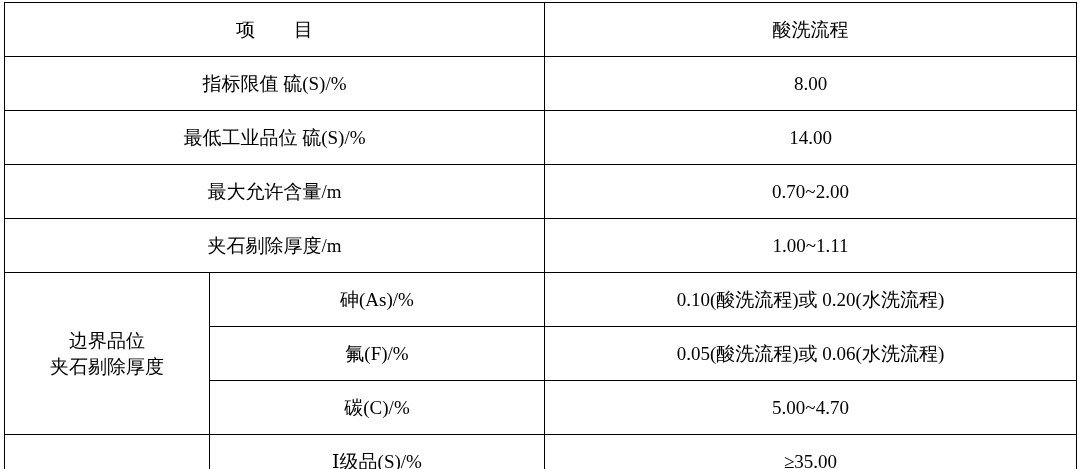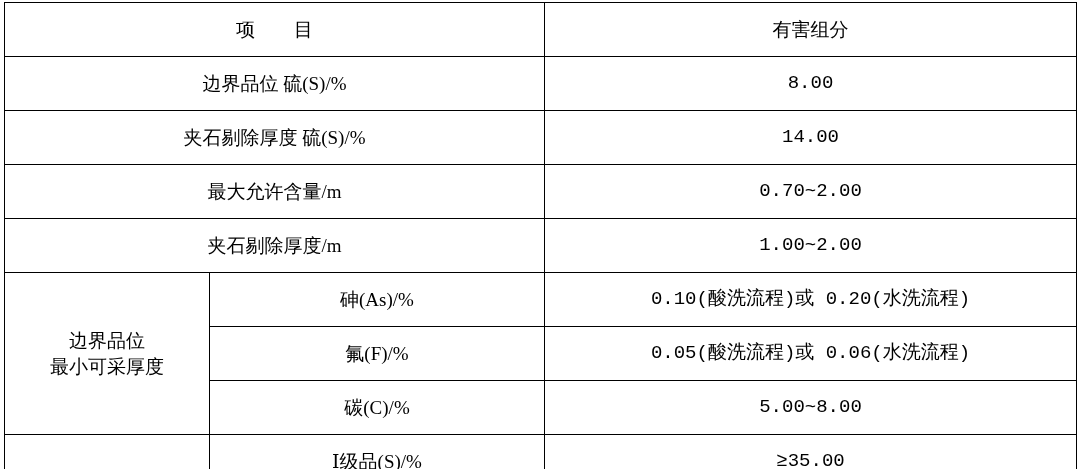--- a/index.html
+++ b/index.html
@@ -45,76 +45,75 @@
   }
   td.group {
     font-size: 19px;
     line-height: 1.55;
   }
   td.item {
     font-size: 19px;
   }
   td.value {
     font-size: 19px;
-    font-family: Liberation Mono, monospace;
   }
   .nowrap { white-space: nowrap; margin-left: 27px; }
   
   col.c1 { width: 205px; }
   col.c2 { width: 335px; }
   col.c3 { width: 532px; }
 </style>
 </head>
 <body>
 
 <div class="sheet">
   <table class="spec-table">
     <colgroup>
       <col class="c1">
       <col class="c2">
       <col class="c3">
     </colgroup>
     <tbody>
       <tr>
         <td class="head" colspan="2"><span class="spaced">项　目</span></td>
-        <td class="head">有害组分</td>
+        <td class="head">酸洗流程</td>
       </tr>
 
       <tr>
-        <td class="item" colspan="2">边界品位 硫(S)/%</td>
+        <td class="item" colspan="2">指标限值 硫(S)/%</td>
         <td class="value">8.00</td>
       </tr>
       <tr>
-        <td class="item" colspan="2">夹石剔除厚度 硫(S)/%</td>
+        <td class="item" colspan="2">最低工业品位 硫(S)/%</td>
         <td class="value">14.00</td>
       </tr>
       <tr>
         <td class="item" colspan="2">最大允许含量/m</td>
         <td class="value">0.70~2.00</td>
       </tr>
       <tr>
         <td class="item" colspan="2">夹石剔除厚度/m</td>
-        <td class="value">1.00~2.00</td>
+        <td class="value">1.00~1.11</td>
       </tr>
 
       <tr>
         <td class="group" rowspan="3">
           <span>边界品位</span><br>
-          <span>最小可采厚度</span>
+          <span>夹石剔除厚度</span>
         </td>
         <td class="item">砷(As)/%</td>
         <td class="value nowrap">0.10(酸洗流程)或 0.20(水洗流程)</td>
       </tr>
       <tr>
         <td class="item">氟(F)/%</td>
         <td class="value nowrap">0.05(酸洗流程)或 0.06(水洗流程)</td>
       </tr>
       <tr>
         <td class="item">碳(C)/%</td>
-        <td class="value">5.00~8.00</td>
+        <td class="value">5.00~4.70</td>
       </tr>
 
       <tr>
         <td class="group" rowspan="3">
           <br>
           
         </td>
         <td class="item">Ⅰ级品(S)/%</td>
         <td class="value">≥35.00</td>
       </tr>

